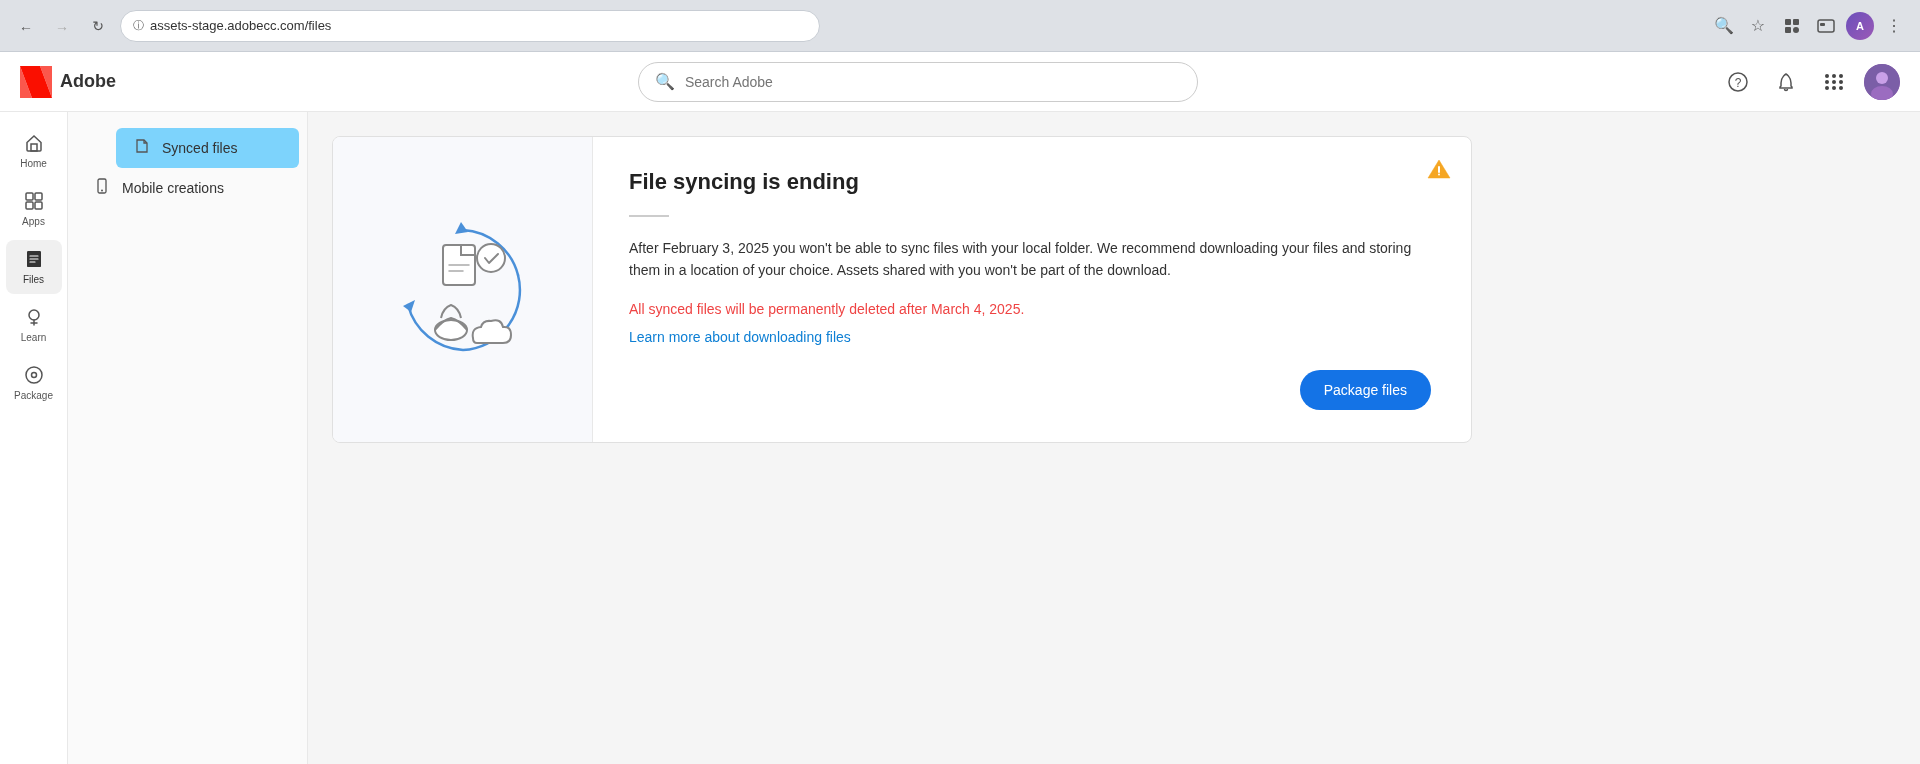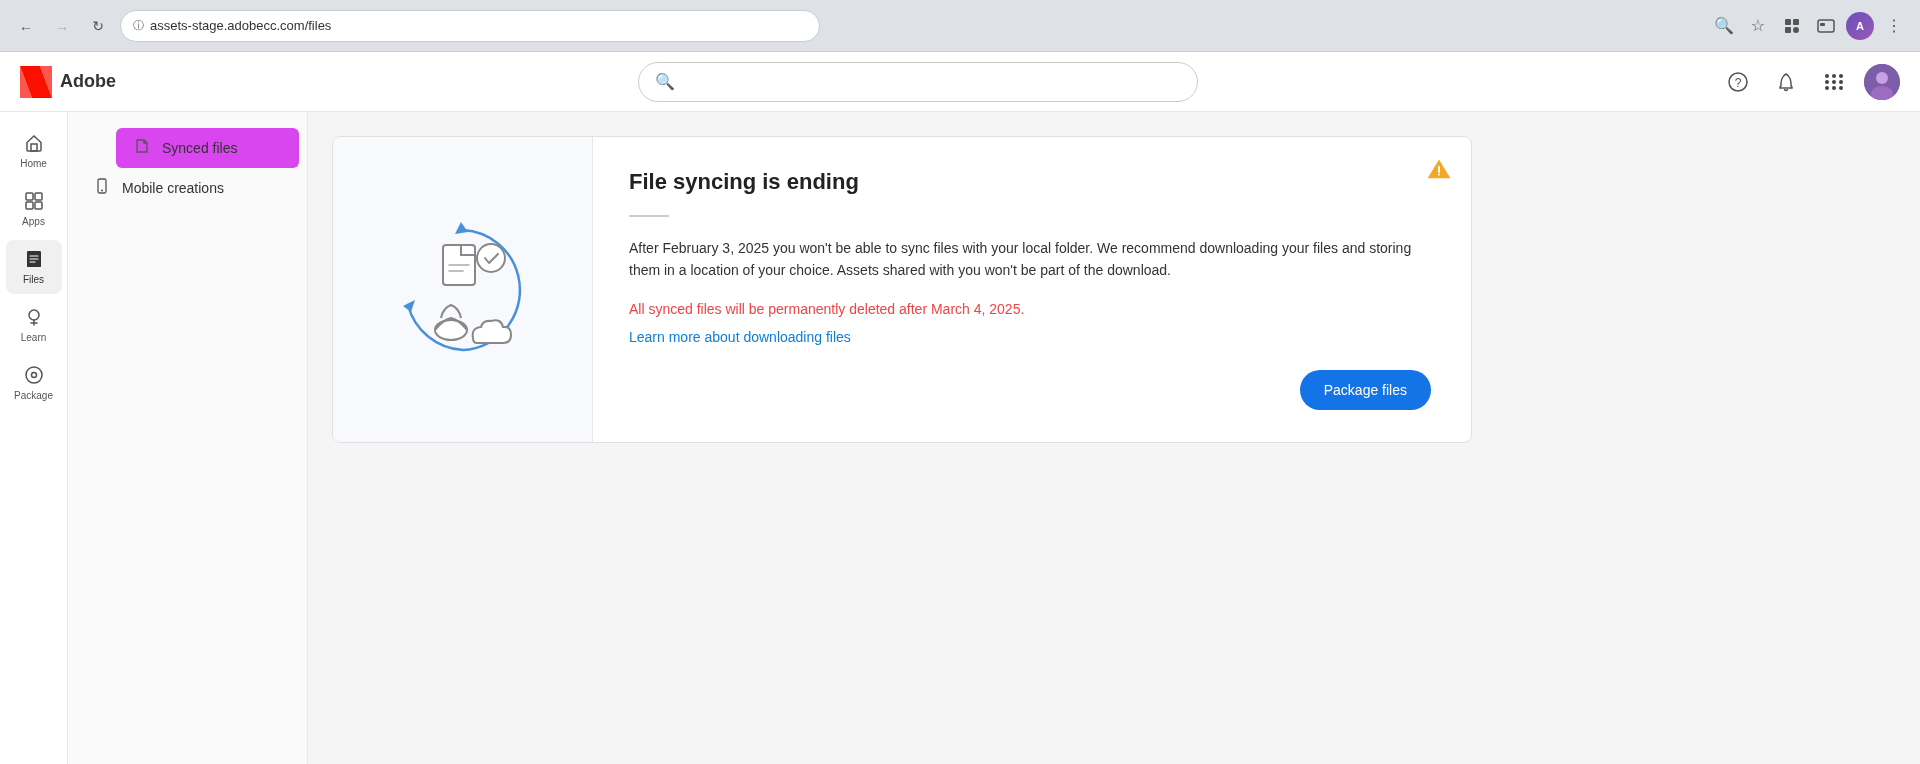--- a/index.html
+++ b/index.html
@@ -217,21 +217,21 @@
     }
     .nav-item {
       display: flex;
       align-items: center;
       padding: 10px 16px;
       gap: 10px;
       cursor: pointer;
       border-radius: 6px;
       margin: 0 8px;
     }
-    .nav-item.active { background: #d946ef; margin-left: 48px; }
+    .nav-item.active { background: #7dd3fc; margin-left: 48px; }
     .nav-item-icon { font-size: 16px; color: #555; width: 20px; text-align: center; }
     .nav-item-label { font-size: 14px; color: #333; }
 
     
     .content-area {
       flex: 1;
       padding: 24px;
       background: #f5f5f5;
       overflow-y: auto;
     }
@@ -360,20 +360,21 @@
       <svg class="adobe-logo-mark" viewBox="0 0 32 32" fill="none">
         <polygon points="0,0 20,0 32,32 12,32" fill="#FA0F00"></polygon>
         <polygon points="20,0 32,0 32,32" fill="#FA0F00" opacity="0.7"></polygon>
         <polygon points="0,0 12,32 0,32" fill="#FA0F00" opacity="0.7"></polygon>
       </svg>
       <span class="adobe-logo-text">Adobe</span>
     </div>
     <div class="search-bar-container">
       <div class="search-bar">
         <span class="search-icon">🔍</span>
+        <input type="text" placeholder="Search Adobe" style="">
       </div>
     </div>
     <div class="header-actions">
       <button class="header-action-btn">
         <svg width="20" height="20" viewBox="0 0 20 20" fill="none">
           <circle cx="10" cy="10" r="9" stroke="#555" stroke-width="1.5"></circle>
           <text x="10" y="15" text-anchor="middle" font-size="12" fill="#555" font-family="Arial">?</text>
         </svg>
       </button>
       <button class="header-action-btn">

